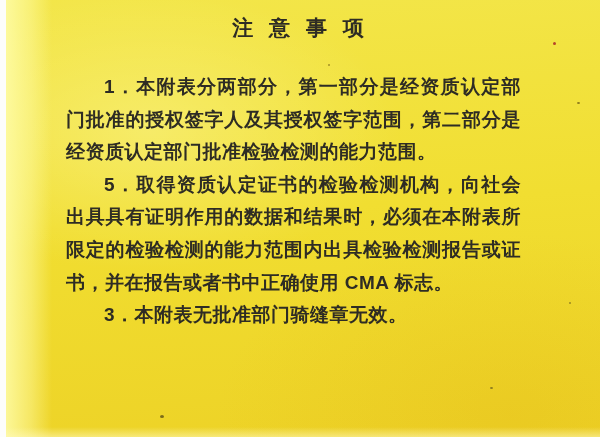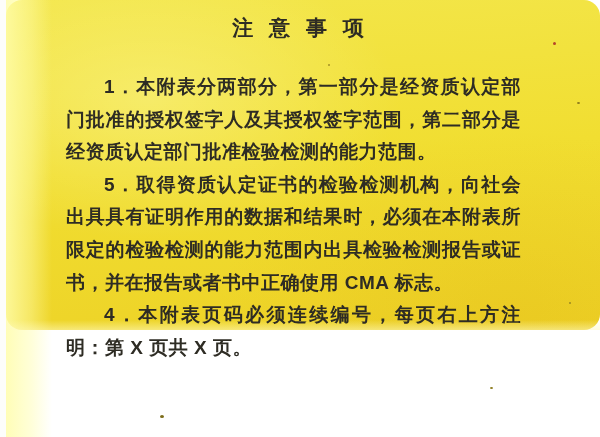--- a/index.html
+++ b/index.html
@@ -20,26 +20,25 @@
     position: absolute;
     left: 0; top: 0;
     width: 6px; height: 437px;
     background: #fdfdfb;
     z-index: 3;
   }
   
   .paper {
     position: absolute;
     left: 6px; top: 0;
-    width: 594px; height: 330px;
+    width: 594px; height: 437px;
     background:
       radial-gradient(ellipse 360px 200px at 24% 30%, rgba(255,255,190,0.35), rgba(255,255,190,0) 70%),
       radial-gradient(ellipse 420px 260px at 85% 95%, rgba(226,180,20,0.28), rgba(226,180,20,0) 70%),
       linear-gradient(176deg, var(--paper-yellow-top) 0%, var(--paper-yellow-mid) 48%, var(--paper-yellow-bottom) 100%);
-    border-radius: 16px;
   }
   
   .light-band {
     position: absolute;
     left: 0; top: 0;
     width: 46px; height: 437px;
     background: linear-gradient(90deg, rgba(255,253,170,0.85) 0%, rgba(255,253,170,0.45) 55%, rgba(255,253,170,0) 100%);
   }
   
   .bottom-fade {
@@ -102,16 +101,16 @@
     <div class="speck s2"></div>
     <div class="speck s3"></div>
     <div class="speck s4"></div>
     <div class="speck s5"></div>
     <div class="speck s6"></div>
 
     <div class="content">
       <h1 class="doc-title">注 意 事 项</h1>
       <p class="doc-para first">1．本附表分两部分，第一部分是经资质认定部门批准的授权签字人及其授权签字范围，第二部分是经资质认定部门批准检验检测的能力范围。</p>
       <p class="doc-para">5．取得资质认定证书的检验检测机构，向社会出具具有证明作用的数据和结果时，必须在本附表所限定的检验检测的能力范围内出具检验检测报告或证书，并在报告或者书中正确使用 CMA 标志。</p>
-      <p class="doc-para">4．本附表页码必须连续编号，每页右上方注明：第 X 页共 X 页。</p>
+      <p class="doc-para">3．本附表无批准部门骑缝章无效。</p>
     </div>
   </div>
 </div>
 
 </body></html>

